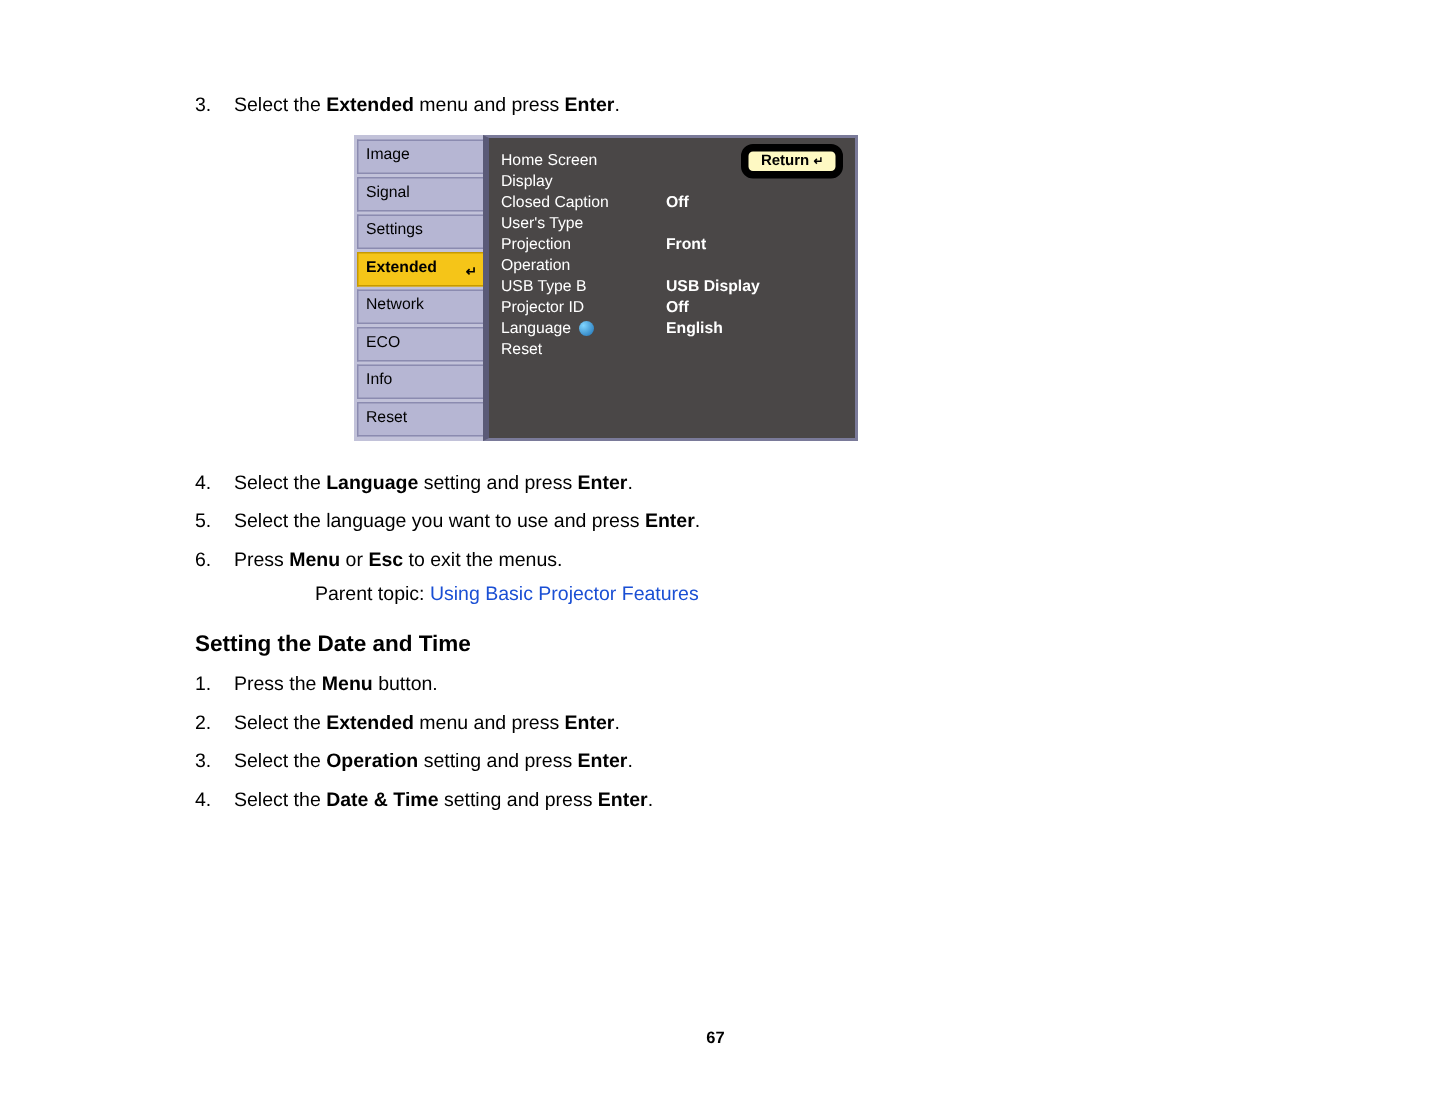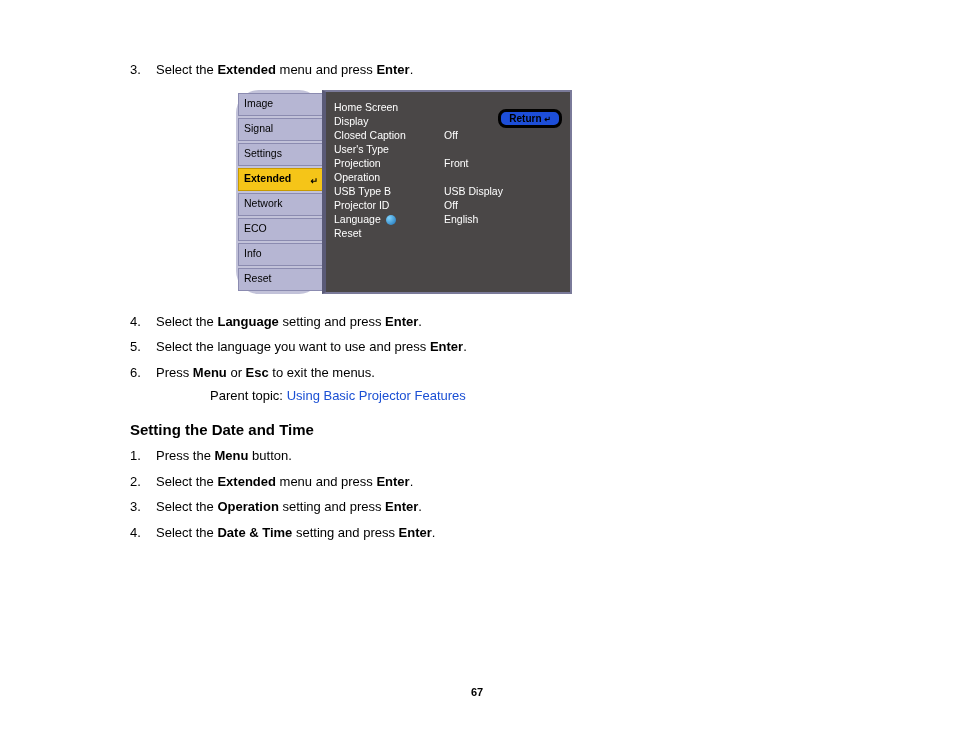--- a/index.html
+++ b/index.html
@@ -74,21 +74,20 @@
     font-size: 10.5px;
     box-sizing: border-box;
   }
   .menu-left {
     width: 86px;
     display: flex;
     flex-direction: column;
     padding-top: 2px;
     padding-bottom: 2px;
     background: #c2c2d9;
-    border-radius: 23px;
   }
   .menu-tab {
     height: 21px;
     line-height: 19px;
     padding: 0 5px;
     margin: 1px 0 1px 2px;
     background: #b6b6d3;
     color: #000;
     border: 1px solid #8b8bb0;
     border-right: none;
@@ -112,41 +111,41 @@
     border: 2px solid #7a7a99;
     border-left: 4px solid #5a5a77;
     padding: 4px 8px 10px 8px;
     color: #fff;
     position: relative;
     min-height: 198px;
     box-sizing: border-box;
   }
   .return-btn {
     position: absolute;
-    top: 17px;
+    top: 4px;
     right: 8px;
-    background: #1d4ed8;
+    background: #fef9c3;
     color: #000;
     font-size: 10px;
     padding: 1px 8px;
     border-radius: 8px;
     font-weight: bold;
-    border: 3px solid #000000;
+    border: 5px solid #000000;
   }
   .menu-rows {
     margin-top: 4px;
   }
   .menu-row {
     display: flex;
     height: 14px;
     line-height: 14px;
     font-size: 10.5px;
   }
   .menu-row .mlabel { width: 110px; white-space: nowrap; }
-  .menu-row .mvalue { flex: 1; color: #fff; }
+  .menu-row .mvalue { flex: 1; color: #fff; font-weight: bold; }
   .globe {
     display: inline-block;
     width: 10px;
     height: 10px;
     border-radius: 50%;
     background: radial-gradient(circle at 30% 30%, #7fd4ff, #1b6fb3);
     vertical-align: middle;
     margin-left: 2px;
   }
 </style>

